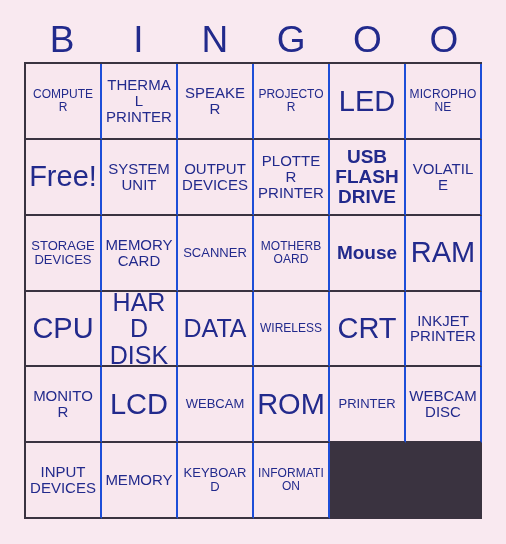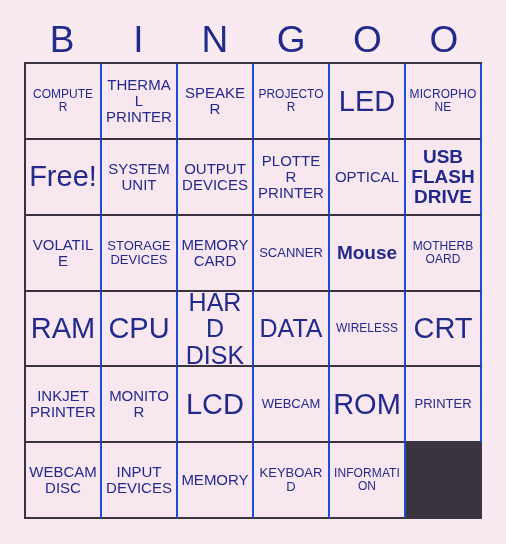--- a/index.html
+++ b/index.html
@@ -127,44 +127,41 @@
       </div>
       <div class="cell fs-m">
         <span class="cell-text">SYSTEM UNIT</span>
       </div>
       <div class="cell fs-m">
         <span class="cell-text">OUTPUT DEVICES</span>
       </div>
       <div class="cell fs-m">
         <span class="cell-text">PLOTTER PRINTER</span>
       </div>
-      <div class="cell fs-m">
-        <span class="cell-text">OPTICAL</span>
-      </div>
       <div class="cell fs-l">
         <span class="cell-text">USB FLASH DRIVE</span>
       </div>
       <div class="cell fs-m">
         <span class="cell-text">VOLATILE</span>
       </div>
       <div class="cell fs-s">
         <span class="cell-text">STORAGE DEVICES</span>
       </div>
       <div class="cell fs-m">
         <span class="cell-text">MEMORY CARD</span>
       </div>
       <div class="cell fs-s">
         <span class="cell-text">SCANNER</span>
       </div>
+      <div class="cell fs-xxs">
+        <span class="cell-text">MOTHERBOARD</span>
+      </div>
       <div class="cell fs-l">
         <span class="cell-text">Mouse</span>
       </div>
-      <div class="cell fs-xxs">
-        <span class="cell-text">MOTHERBOARD</span>
-      </div>
       <div class="cell fs-xxl">
         <span class="cell-text">RAM</span>
       </div>
       <div class="cell fs-xxl">
         <span class="cell-text">CPU</span>
       </div>
       <div class="cell fs-xl">
         <span class="cell-text">HARD DISK</span>
       </div>
       <div class="cell fs-xl">

